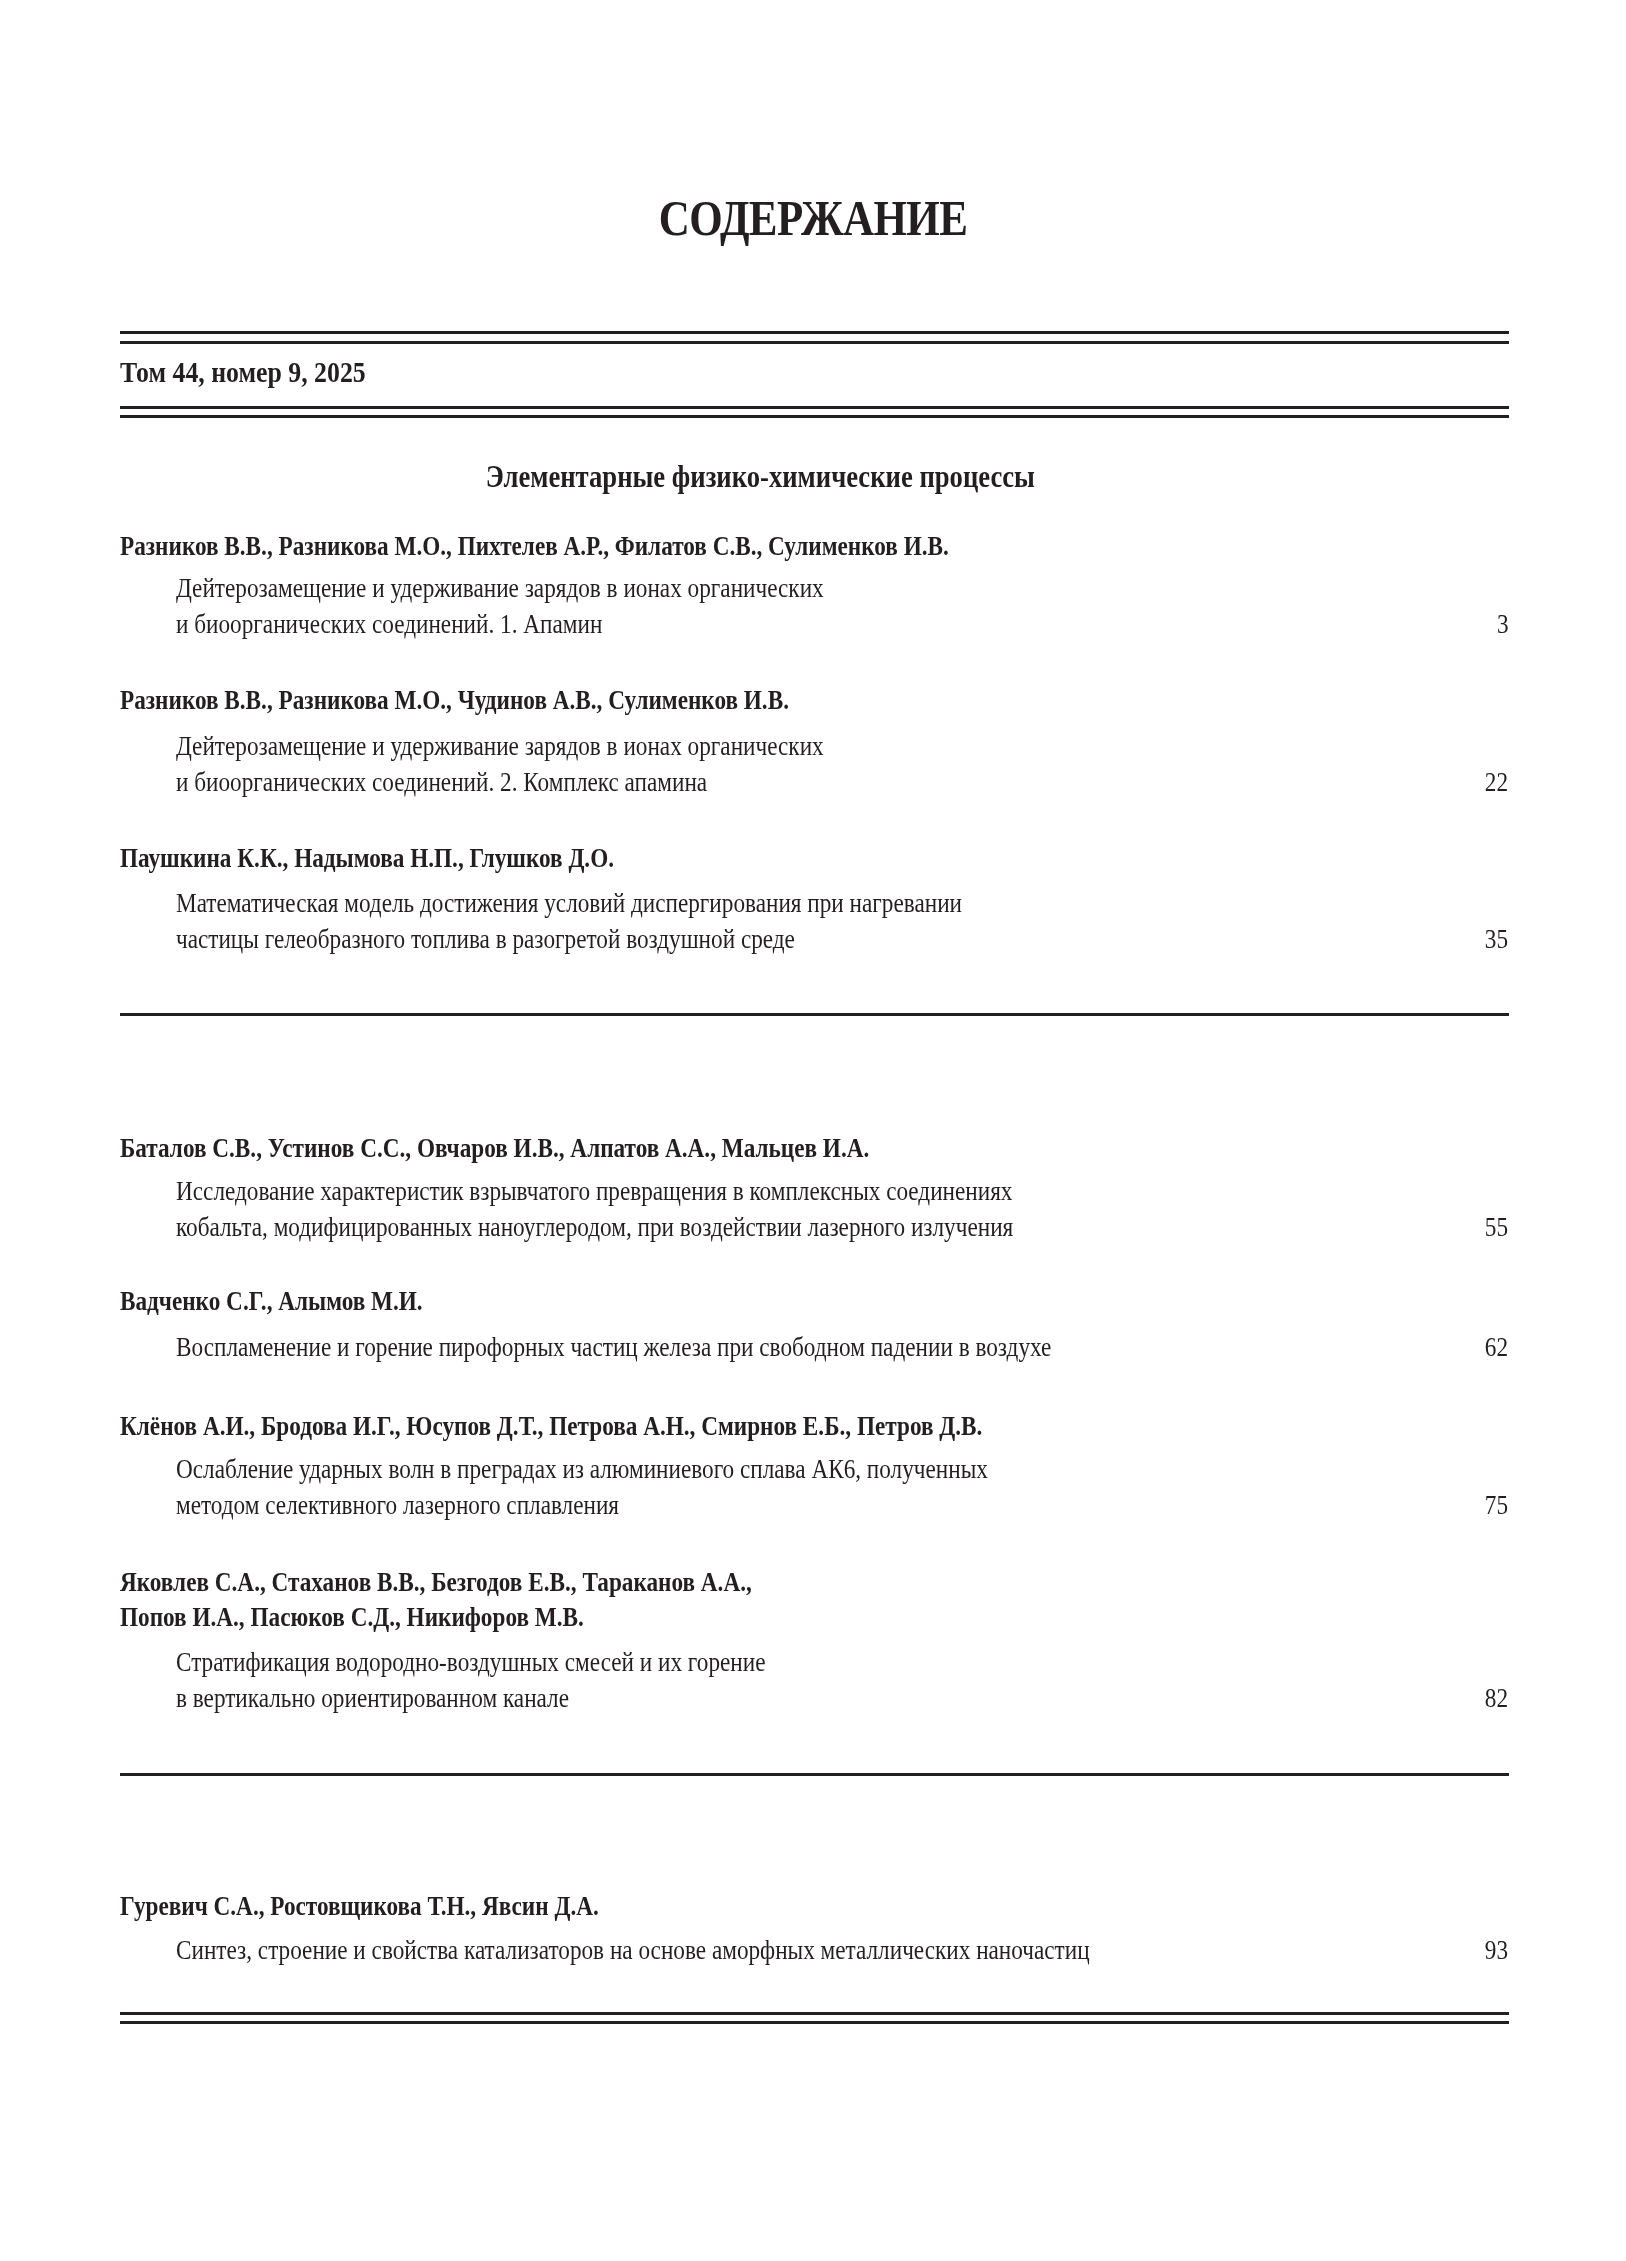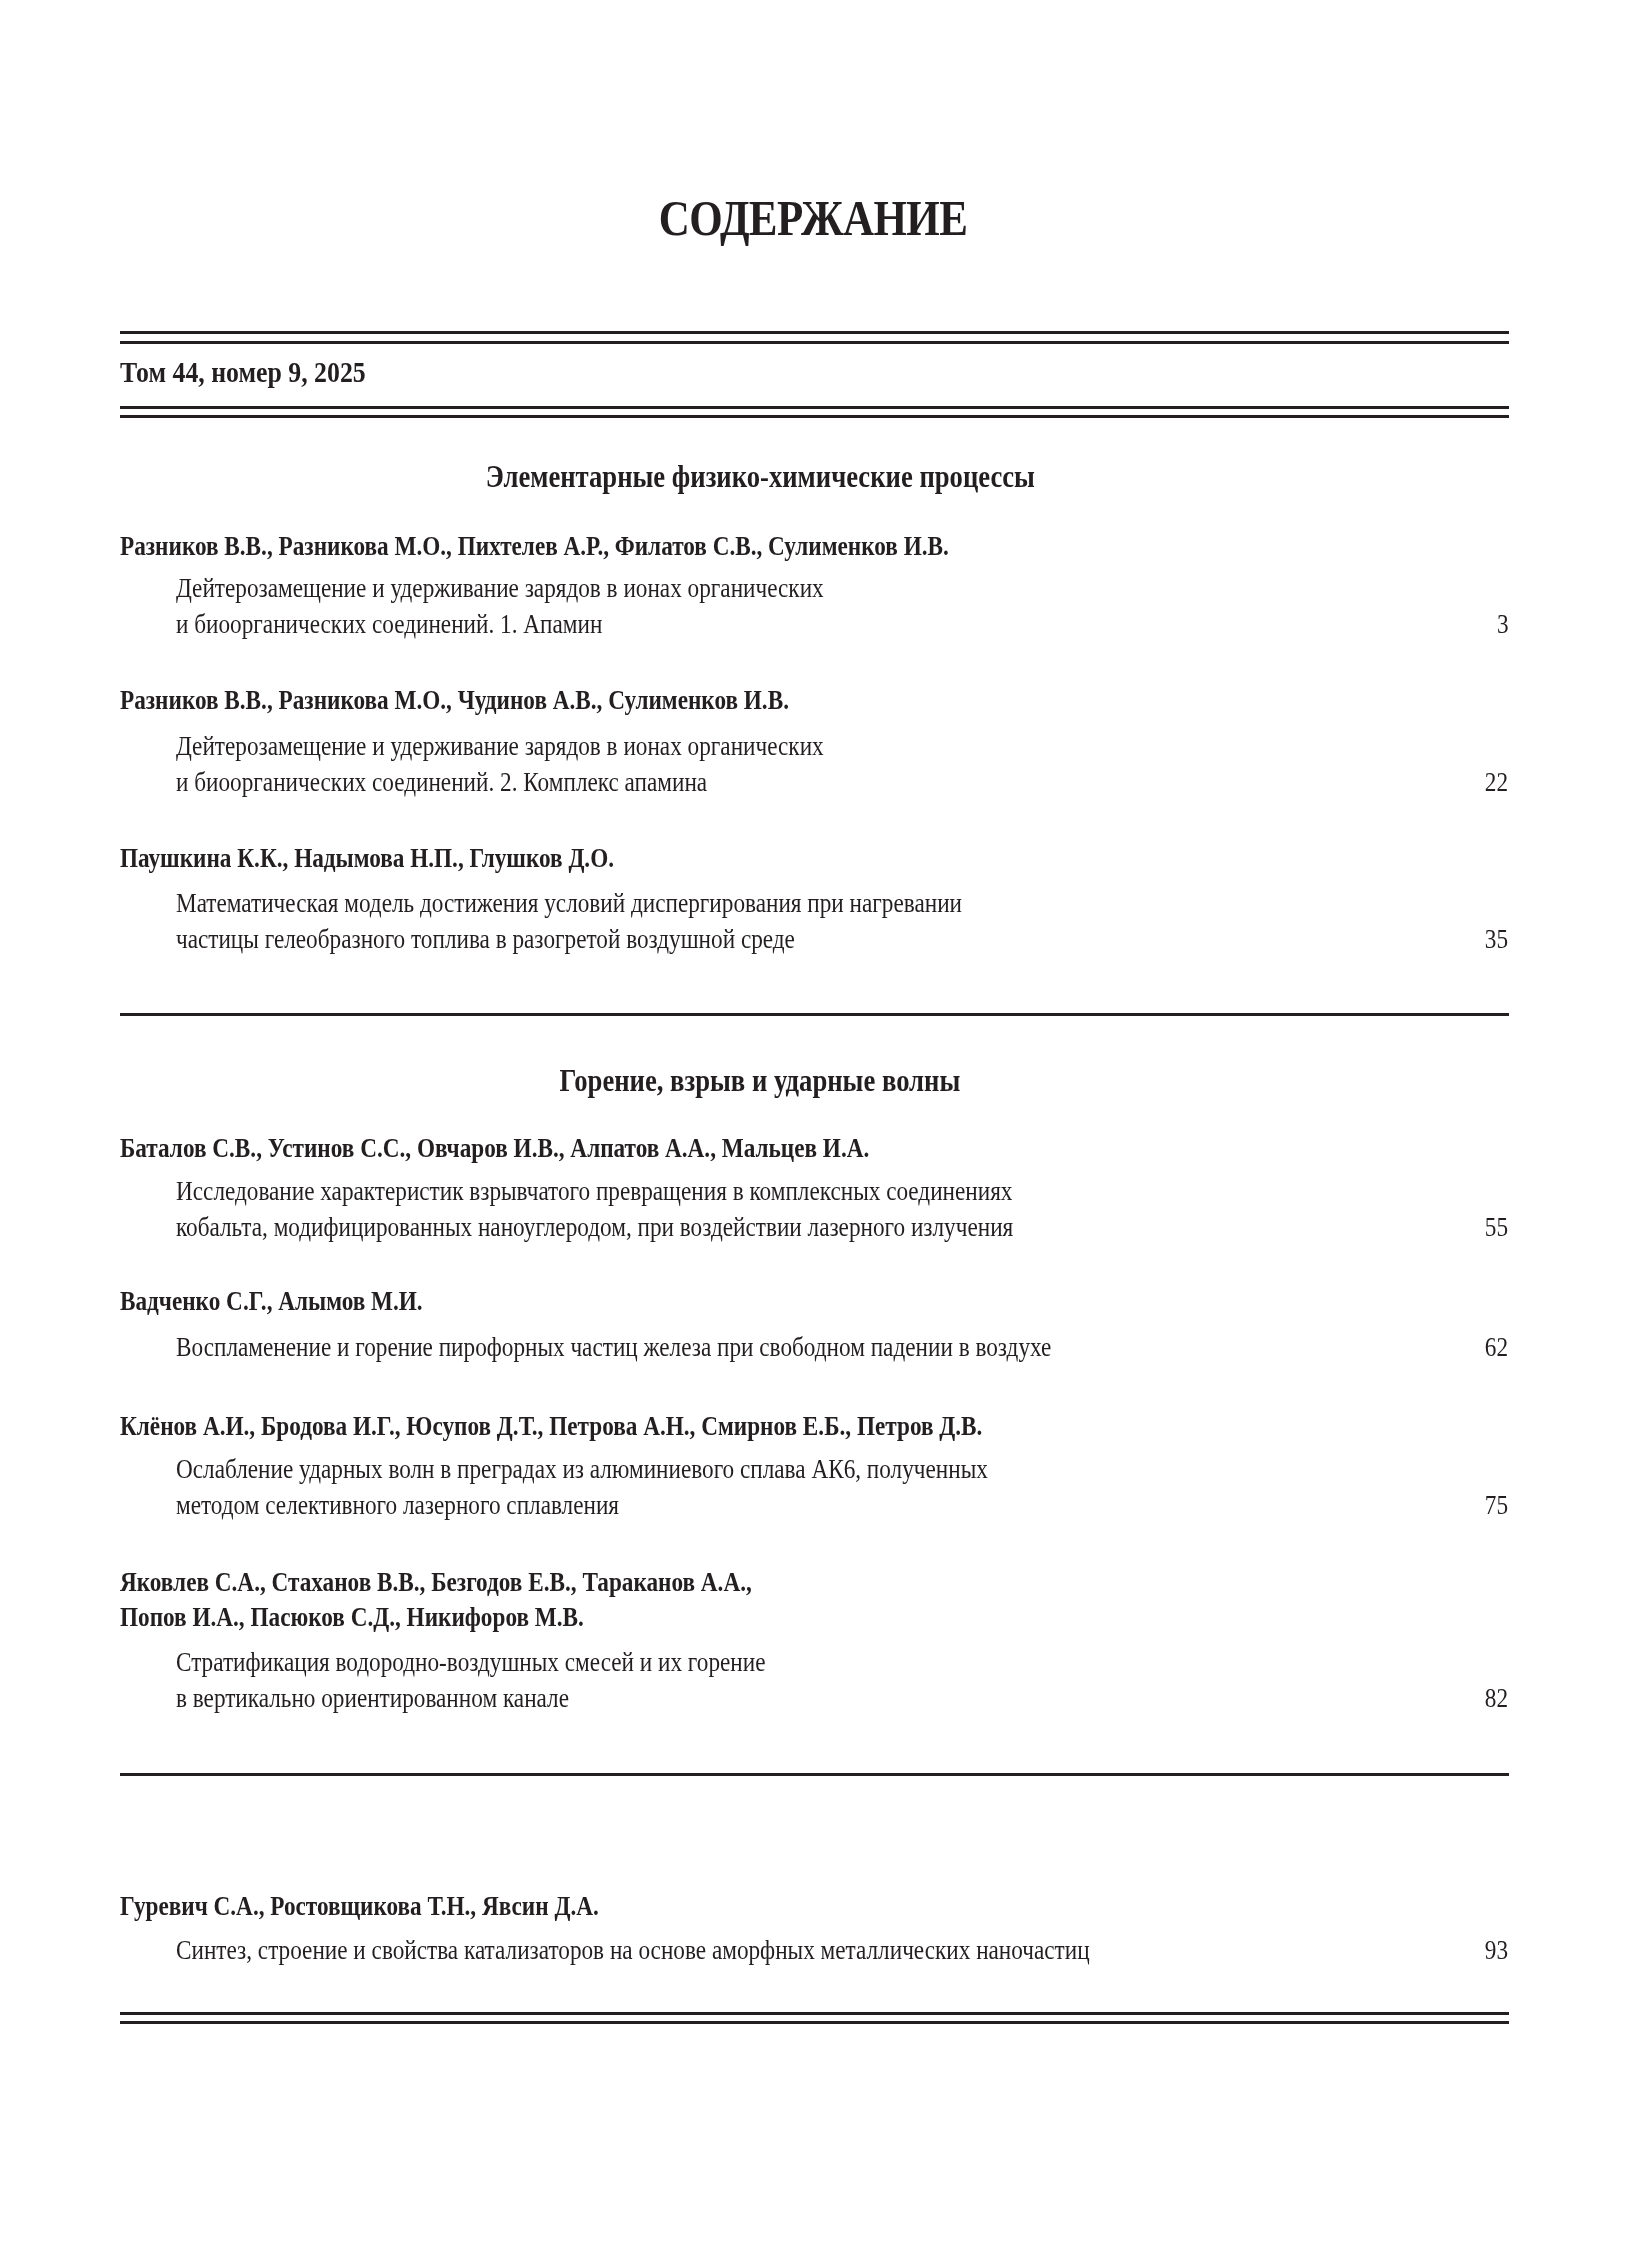--- a/index.html
+++ b/index.html
@@ -46,21 +46,20 @@
   <div class="tline" style="top:767px">и биоорганических соединений. 2. Комплекс апамина</div>
   <div class="pnum" style="top:767px">22</div>
 
   <div class="authors" style="top:843px">Паушкина К.К., Надымова Н.П., Глушков Д.О.</div>
   <div class="tline" style="top:888px">Математическая модель достижения условий диспергирования при нагревании</div>
   <div class="tline" style="top:924px">частицы гелеобразного топлива в разогретой воздушной среде</div>
   <div class="pnum" style="top:924px">35</div>
 
   <div class="rule" style="top:1013px"></div>
 
-  <div class="section" style="top:1063px"><span>Горение, взрыв и ударные волны</span></div>
 
   <div class="authors" style="top:1133px">Баталов С.В., Устинов С.С., Овчаров И.В., Алпатов А.А., Мальцев И.А.</div>
   <div class="tline" style="top:1176px">Исследование характеристик взрывчатого превращения в комплексных соединениях</div>
   <div class="tline" style="top:1212px">кобальта, модифицированных наноуглеродом, при воздействии лазерного излучения</div>
   <div class="pnum" style="top:1212px">55</div>
 
   <div class="authors" style="top:1286px">Вадченко С.Г., Алымов М.И.</div>
   <div class="tline" style="top:1332px">Воспламенение и горение пирофорных частиц железа при свободном падении в воздухе</div>
   <div class="pnum" style="top:1332px">62</div>
 

